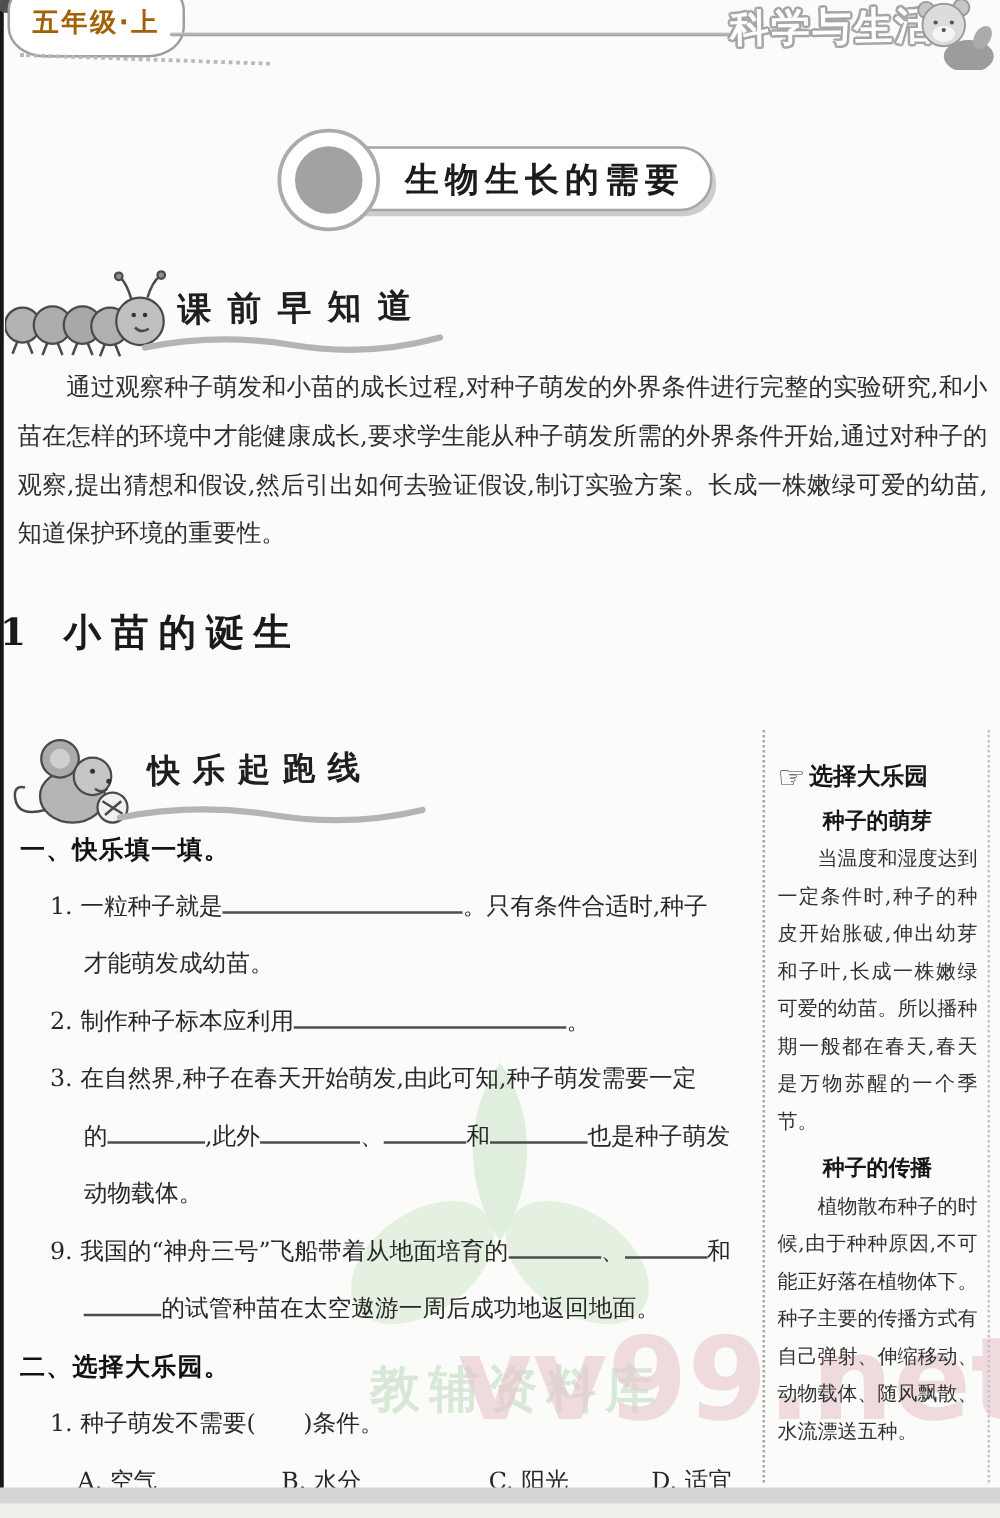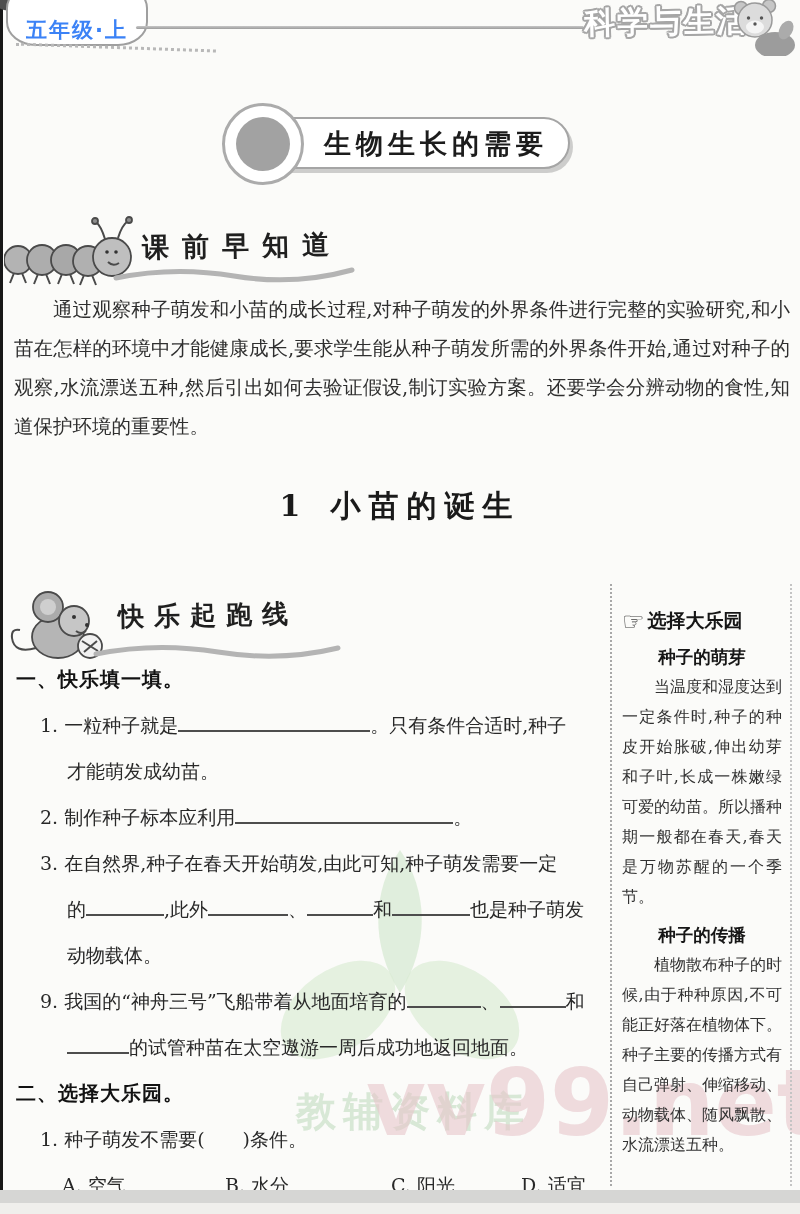--- a/index.html
+++ b/index.html
@@ -9,21 +9,21 @@
   .edge-left{position:absolute;left:0;top:0;width:3px;height:1192px;background:#171717;}
   .corner-blob{position:absolute;left:-7px;top:-9px;width:24px;height:19px;background:#4f4f4f;
         border-radius:50%;transform:rotate(25deg);}
   .bottom-strip{position:absolute;left:0;top:1190px;width:800px;height:13px;background:#d6d6d4;}
   .bottom-below{position:absolute;left:0;top:1203px;width:800px;height:11px;background:#f0efec;}
   
   .cloud-badge{position:absolute;left:6px;top:-16px;width:138px;height:58px;background:#fff;
         border:2px solid #9f9f9f;border-radius:30px/24px;display:flex;align-items:flex-end;
         justify-content:center;}
   .cloud-badge span{font-family:"DejaVu Sans",sans-serif;font-weight:900;font-size:21px;
-        letter-spacing:2px;color:#3b82f6;padding-bottom:0;}
+        letter-spacing:2px;color:#a16207;padding-bottom:12px;}
   .cloud-dots{position:absolute;left:16px;top:46px;width:200px;border-top:3px dotted #b8b8b8;
         transform:rotate(2deg);}
   .header-line{position:absolute;left:136px;top:26px;width:448px;height:3px;border-radius:2px;
         background:linear-gradient(#c6c6c6,#9d9d9d);}
   .brand{position:absolute;left:584px;top:1px;font-family:"DejaVu Sans",sans-serif;font-weight:900;
         font-size:31px;letter-spacing:2px;color:#fff;transform:rotate(-1deg);
         text-shadow:2px 0 0 #a6a6a6,-2px 0 0 #a6a6a6,0 2px 0 #a6a6a6,0 -2px 0 #a6a6a6,
         1.5px 1.5px 0 #a6a6a6,-1.5px -1.5px 0 #a6a6a6,1.5px -1.5px 0 #a6a6a6,-1.5px 1.5px 0 #a6a6a6;}
   .bear{position:absolute;left:728px;top:0;}
   
@@ -38,21 +38,21 @@
   
   .mascot{position:absolute;}
   .callig{position:absolute;font-weight:900;color:#1f1f1f;font-family:"DejaVu Sans",sans-serif;}
   .swoosh{position:absolute;}
   .preclass-title{left:142px;top:228px;font-size:27px;letter-spacing:13px;transform:rotate(-1deg);}
   .exercise-title{left:118px;top:598px;font-size:26px;letter-spacing:10px;transform:rotate(-1deg);}
   
   .intro{position:absolute;left:14px;top:290px;width:776px;font-size:19.5px;line-height:39px;
         text-align:justify;text-indent:2em;color:#2f2f2f;}
   
-  .lesson{position:absolute;left:0;top:486px;width:800px;text-align:center;font-size:30px;
+  .lesson{position:absolute;left:0;top:486px;width:800px;text-align:left;font-size:30px;
         font-weight:700;color:#1a1a1a;}
   .lesson .num{margin-right:30px;}
   .lesson .ttl{letter-spacing:8px;}
   
   .main-col{position:absolute;left:16px;top:656px;width:584px;}
   .sec-title{font-family:"DejaVu Sans",sans-serif;font-weight:700;font-size:20px;line-height:46px;
         letter-spacing:1px;color:#121212;}
   .question{padding-left:24px;font-size:19px;color:#282828;}
   .q-line{line-height:46px;white-space:nowrap;}
   .q-line.cont{margin-left:27px;}
@@ -132,21 +132,21 @@
       <circle cx="108" cy="41" r="19" fill="#bfbfbf"></circle>
       <circle cx="103" cy="36" r="1.8" fill="#333" stroke="none"></circle>
       <circle cx="112" cy="36" r="1.8" fill="#333" stroke="none"></circle>
       <path class="ln" d="M104 46 Q109 51 115 47"></path>
     </g>
   </svg>
   <div class="callig preclass-title">课前早知道</div>
   <svg class="swoosh" style="left:112px;top:262px" width="245" height="28" viewBox="0 0 245 28">
     <path d="M4 16 Q62 4 122 14 T240 8" stroke="#b4b4b4" stroke-width="5" fill="none" stroke-linecap="round"></path>
   </svg>
-  <div class="intro">通过观察种子萌发和小苗的成长过程,对种子萌发的外界条件进行完整的实验研究,和小苗在怎样的环境中才能健康成长,要求学生能从种子萌发所需的外界条件开始,通过对种子的观察,水流漂送五种,然后引出如何去验证假设,制订实验方案。还要学会分辨动物的食性,知道保护环境的重要性。</div>
+  <div class="intro">通过观察种子萌发和小苗的成长过程,对种子萌发的外界条件进行完整的实验研究,和小苗在怎样的环境中才能健康成长,要求学生能从种子萌发所需的外界条件开始,通过对种子的观察,提出猜想和假设,然后引出如何去验证假设,制订实验方案。长成一株嫩绿可爱的幼苗,知道保护环境的重要性。</div>
 
   <div class="lesson">
     <span class="num">1</span><span class="ttl">小苗的诞生</span>
   </div>
 
   <svg class="mascot" style="left:6px;top:586px" width="110" height="76" viewBox="0 0 110 76">
     <g stroke="#4a4a4a" stroke-width="1.8">
       <path class="ln" d="M30 62 Q8 68 6 52 Q5 42 14 44"></path>
       <ellipse cx="52" cy="51" rx="26" ry="21" fill="#b5b5b5"></ellipse>
       <circle cx="42" cy="21" r="15" fill="#ababab"></circle>

